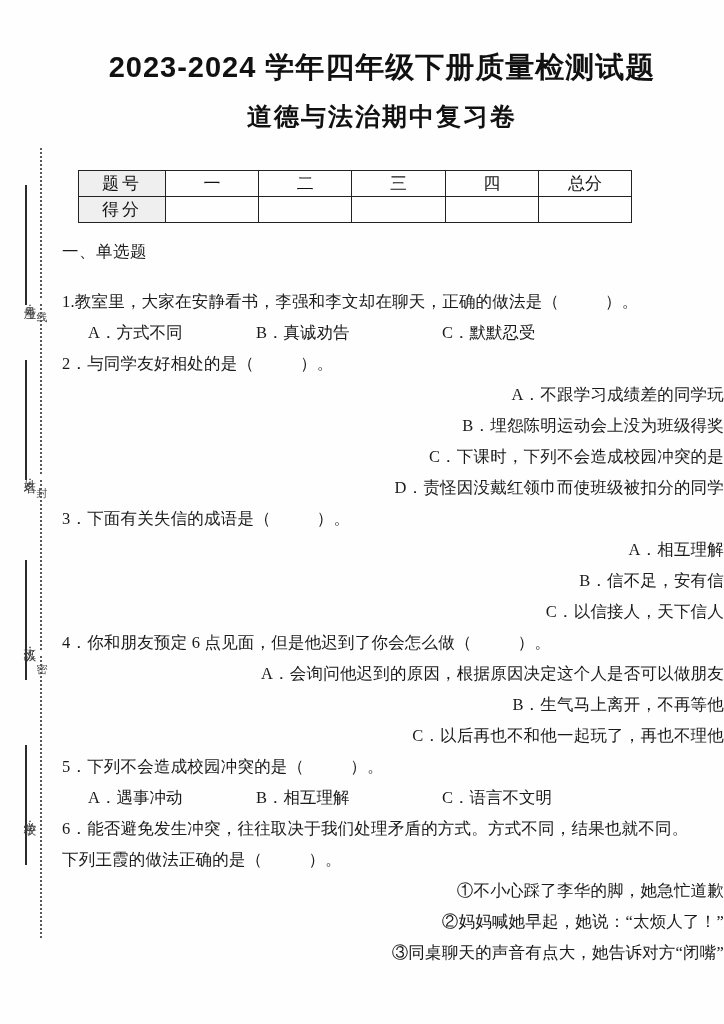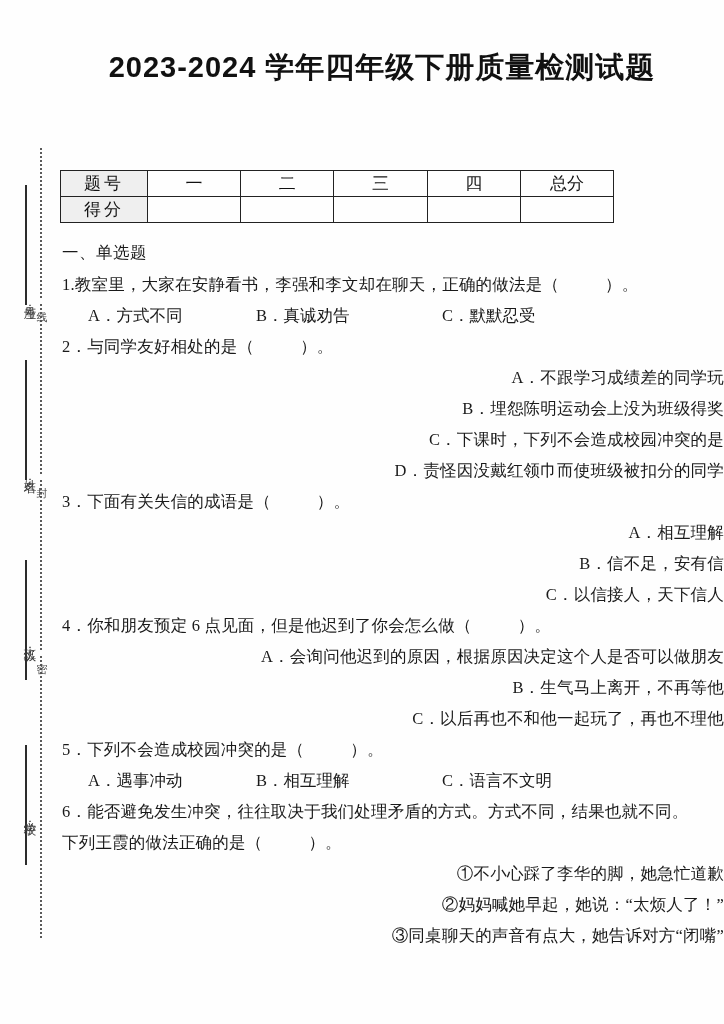--- a/index.html
+++ b/index.html
@@ -92,21 +92,21 @@
     font-size: 25px;
     font-weight: bold;
     letter-spacing: 2px;
     font-family: "Liberation Sans", "DejaVu Sans", sans-serif;
     color: #111;
   }
 
   
   #score-table {
     position: absolute;
-    left: 60px;
+    left: 78px;
     top: 170px;
     width: 554px;
     border-collapse: collapse;
     table-layout: fixed;
   }
   #score-table td {
     border: 1.4px solid #222;
     height: 25px;
     text-align: center;
     vertical-align: middle;
@@ -125,21 +125,22 @@
   #content {
     position: absolute;
     left: 62px;
     top: 238px;
     width: 662px;
   }
   .section-head {
     font-size: 16.5px;
     line-height: 30px;
     letter-spacing: 0.5px;
-    margin-bottom: 1px;
+    margin-bottom: 18px;
+    font-family: Liberation Mono, monospace;
   }
   .q-stem {
     font-size: 16.5px;
     line-height: 31px;
     letter-spacing: 0.2px;
     white-space: nowrap;
   }
   .q-stem.wrap {
     white-space: normal;
     width: 636px;
@@ -186,20 +187,21 @@
     <div class="seal-vlabel" style="top:470px;">姓名：</div>
     <div class="seal-vlabel" style="top:638px;">班级：</div>
     <div class="seal-vlabel" style="top:812px;">学校：</div>
 
     <div class="seal-dotchar" style="top:300px;">线</div>
     <div class="seal-dotchar" style="top:476px;">封</div>
     <div class="seal-dotchar" style="top:652px;">密</div>
   </div>
 
   <div class="title-main">2023-2024 学年四年级下册质量检测试题</div>
+  <div class="title-sub">道德与法治期中复习卷</div>
 
   <table id="score-table">
     <tbody>
         <tr>
       <td class="rowhead">题号</td>
       <td>一</td>
       <td>二</td>
       <td>三</td>
       <td>四</td>
       <td>总分</td>

